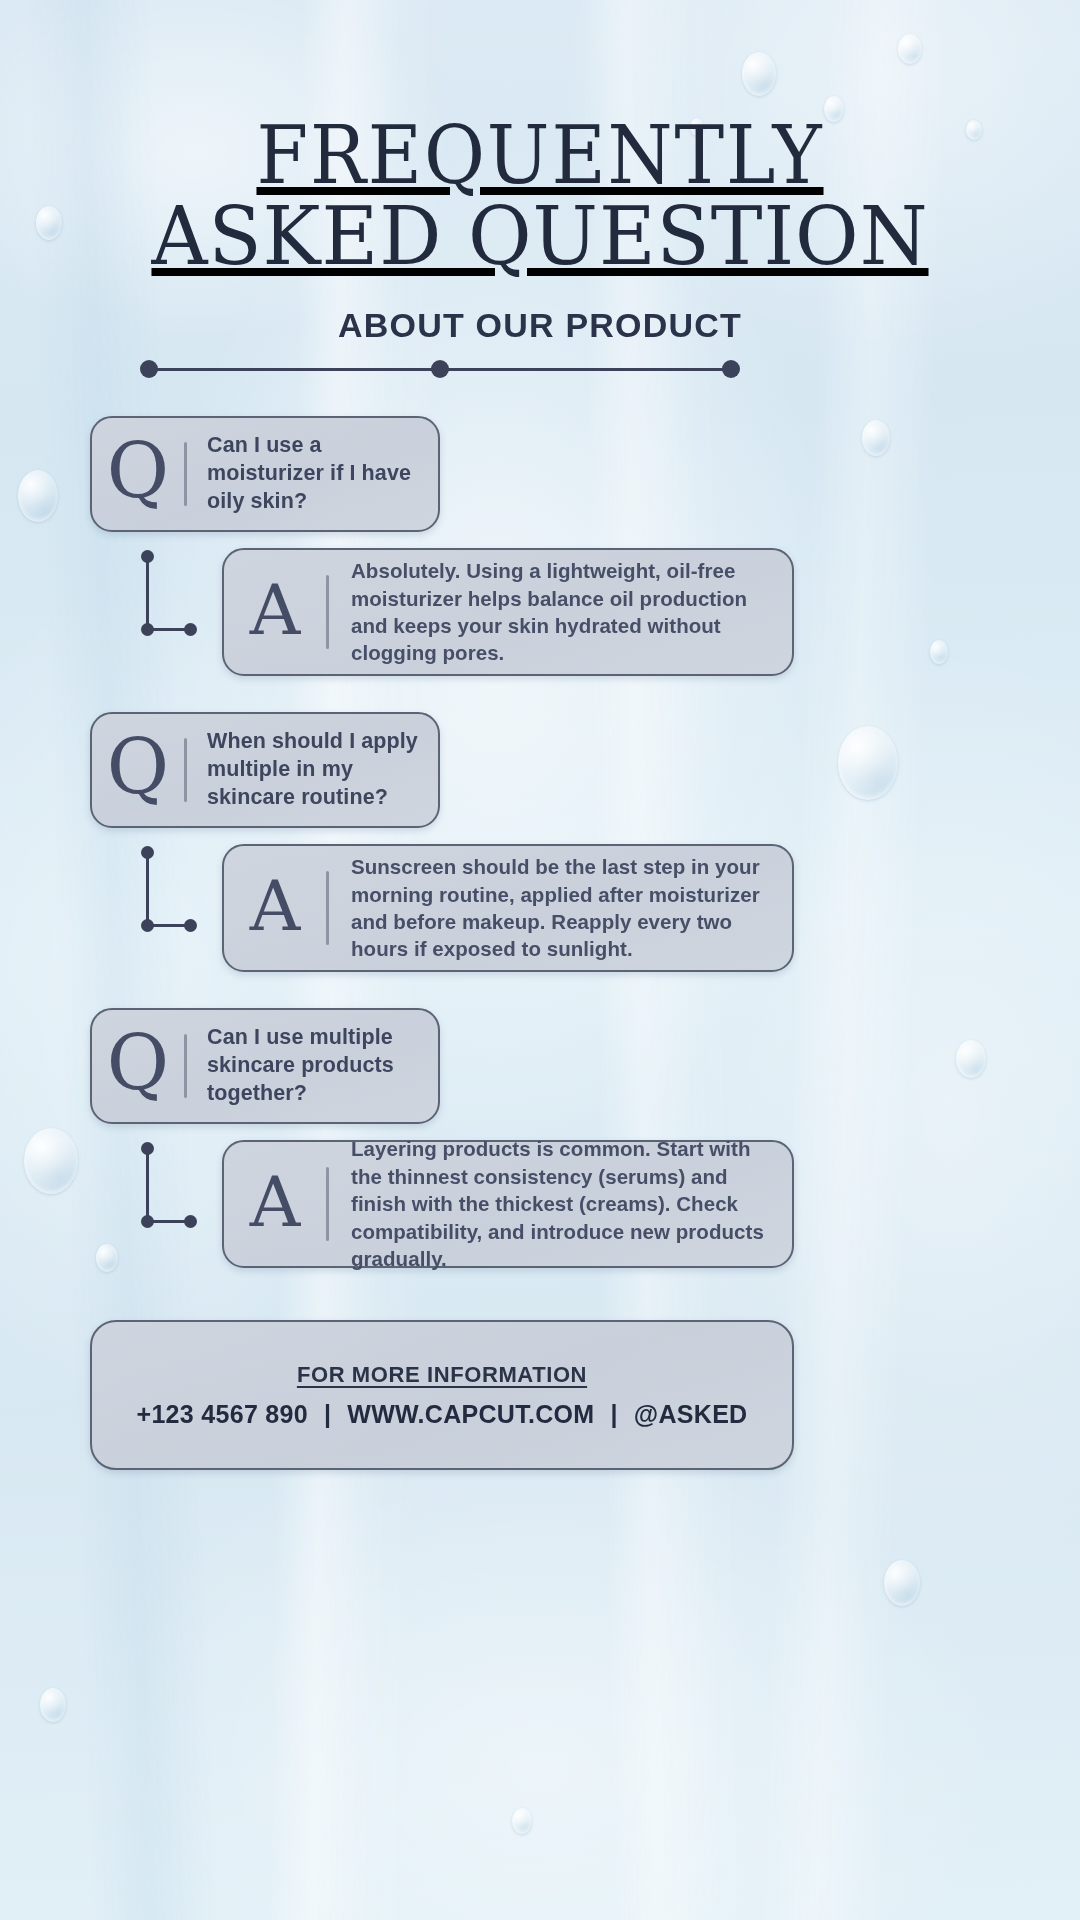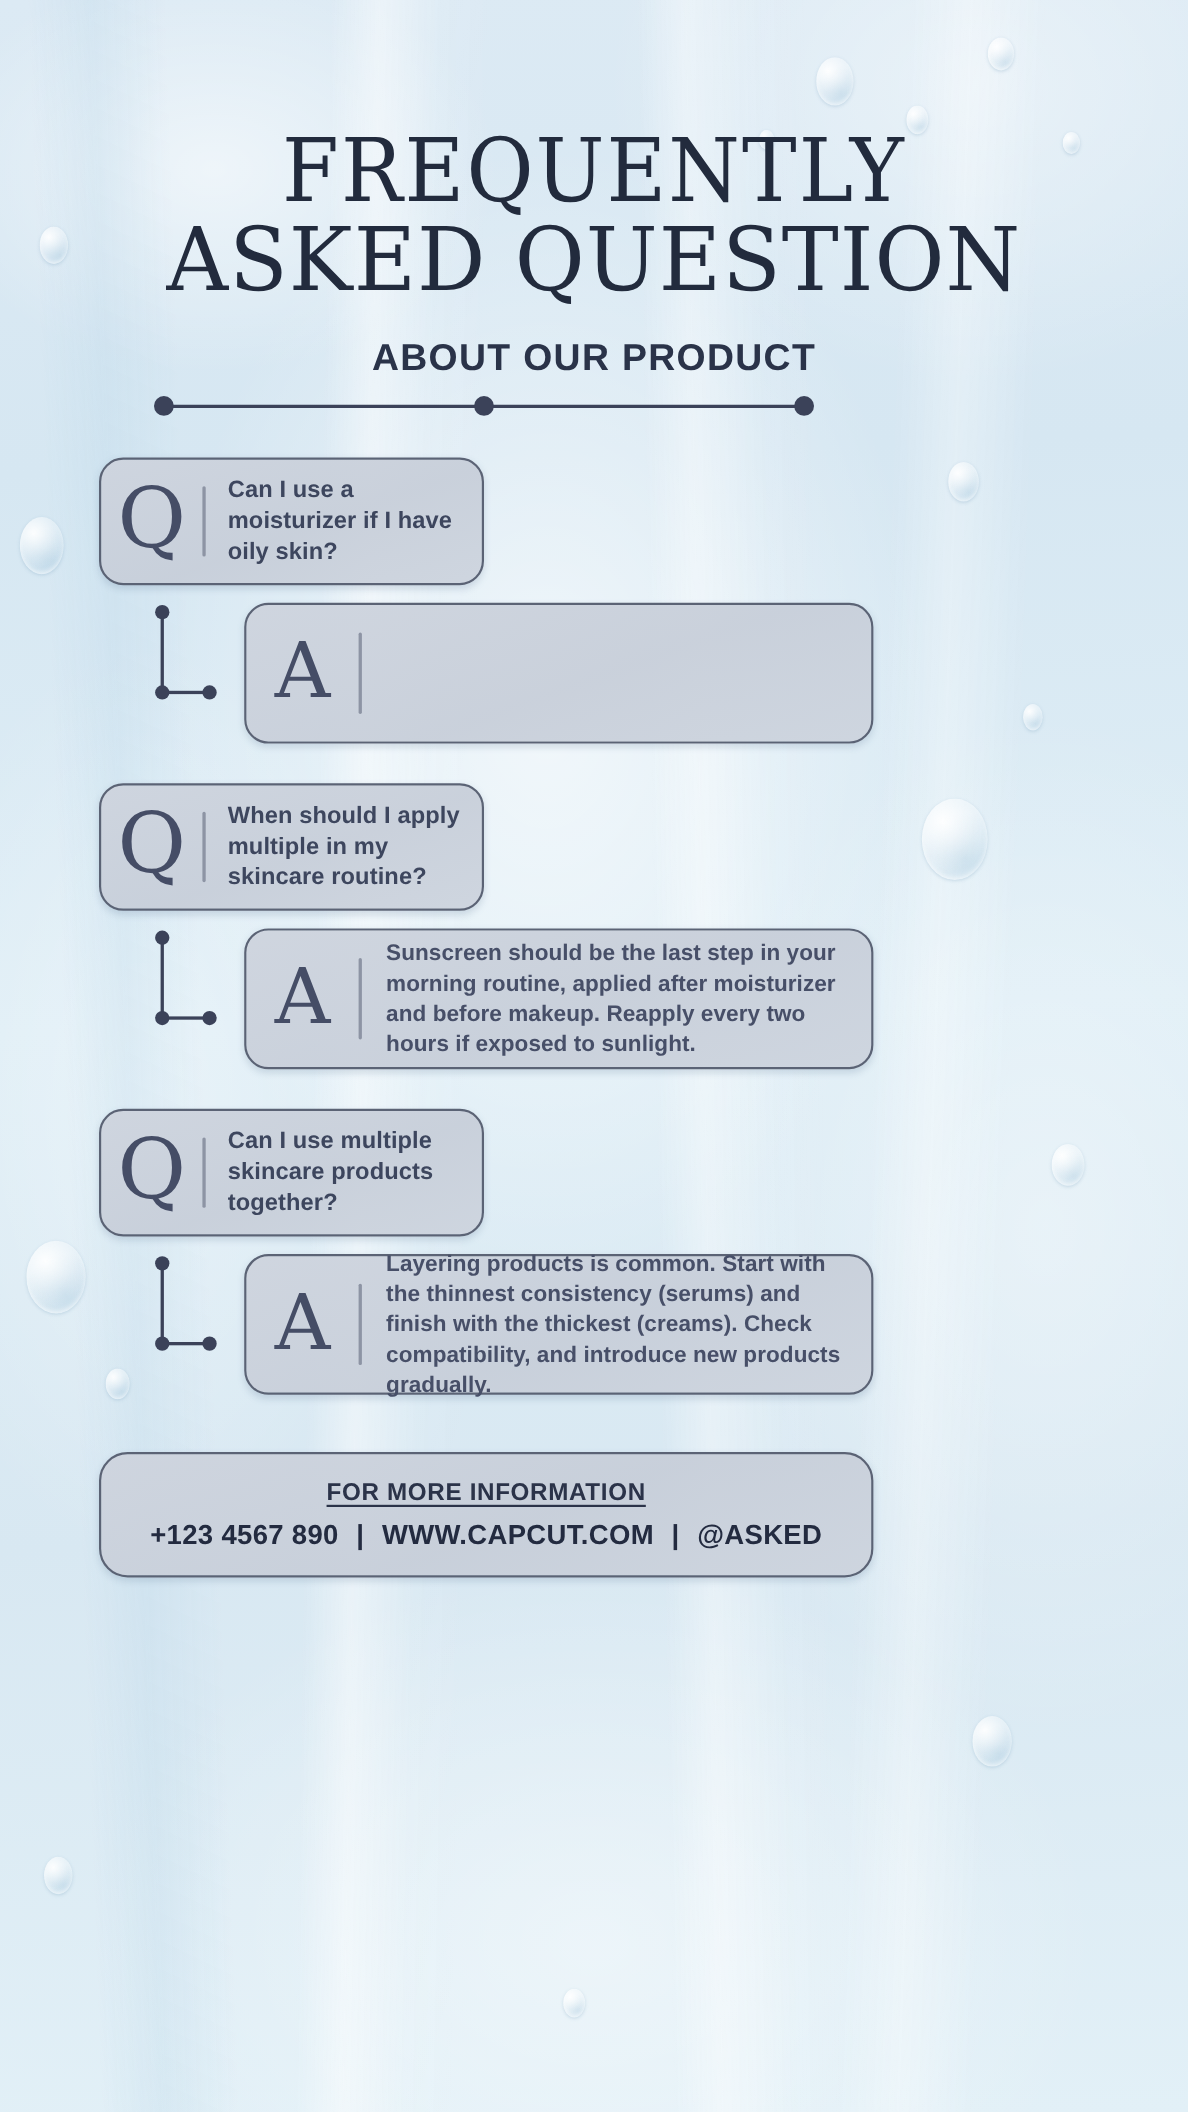--- a/index.html
+++ b/index.html
@@ -45,21 +45,21 @@
     background:
       radial-gradient(circle at 32% 28%, rgba(255,255,255,.92), rgba(255,255,255,.22) 48%, rgba(255,255,255,0) 70%),
       radial-gradient(circle at 66% 74%, rgba(164,198,220,.42), rgba(164,198,220,0) 62%);
     box-shadow: 0 1px 3px rgba(120,160,190,.30), inset 0 -2px 4px rgba(255,255,255,.55);
   }
 
   
   #page { position:absolute; inset:0; }
 
   
-  .title-wrap { position:absolute; top:118px; left:0; right:0; text-align:center; }
+  .title-wrap { position:absolute; top:118px; left:0; right:0; text-align:center;text-decoration:underline; }
   .title-line {
     font-family:"DejaVu Serif", serif;
     color:#222b3d;
     font-weight:400;
     font-size:80px;
     line-height:.94;
     letter-spacing:2px;
     transform:scaleX(.93);
     transform-origin:center;
   }
@@ -142,21 +142,21 @@
   .elbow .dt.top { left:31px;  top:0px; }
   .elbow .dt.cor { left:31px;  top:73px; }
   .elbow .dt.end { left:74px;  top:73px; }
 
   #e1 { left:110px; top:550px; }
   #e2 { left:110px; top:846px; }
   #e3 { left:110px; top:1142px; }
 
   
   #footer {
-    position:absolute; left:90px; top:1320px; width:704px; height:114px;
+    position:absolute; left:90px; top:1320px; width:704px; height:150px;
     background:linear-gradient(160deg, rgba(206,212,222,.96) 0%, rgba(199,206,217,.94) 55%, rgba(205,212,222,.96) 100%);
     border:2px solid #5b6375;
     border-radius:26px;
     display:flex; flex-direction:column;
     align-items:center; justify-content:center;
     box-shadow:0 3px 7px rgba(90,120,150,.22);
   }
   #footer .fm {
     font-weight:700; font-size:22px; letter-spacing:.6px;
     color:#2b3349; text-decoration:underline; text-underline-offset:4px;
@@ -217,20 +217,21 @@
     <div class="v"></div>
     <div class="h"></div>
     <div class="dt top"></div>
     <div class="dt cor"></div>
     <div class="dt end"></div>
   </div>
 
   <div class="card a-card" id="a1">
     <div class="letter">A</div>
     <div class="rule"></div>
+    <div class="txt">Absolutely. Using a lightweight, oil-free moisturizer helps balance oil production and keeps your skin hydrated without clogging pores.</div>
   </div>
 
   <div class="card q-card" id="q2">
     <div class="letter">Q</div>
     <div class="rule"></div>
     <div class="txt">When should I apply multiple in my skincare routine?</div>
   </div>
 
   <div class="elbow" id="e2">
     <div class="v"></div>

